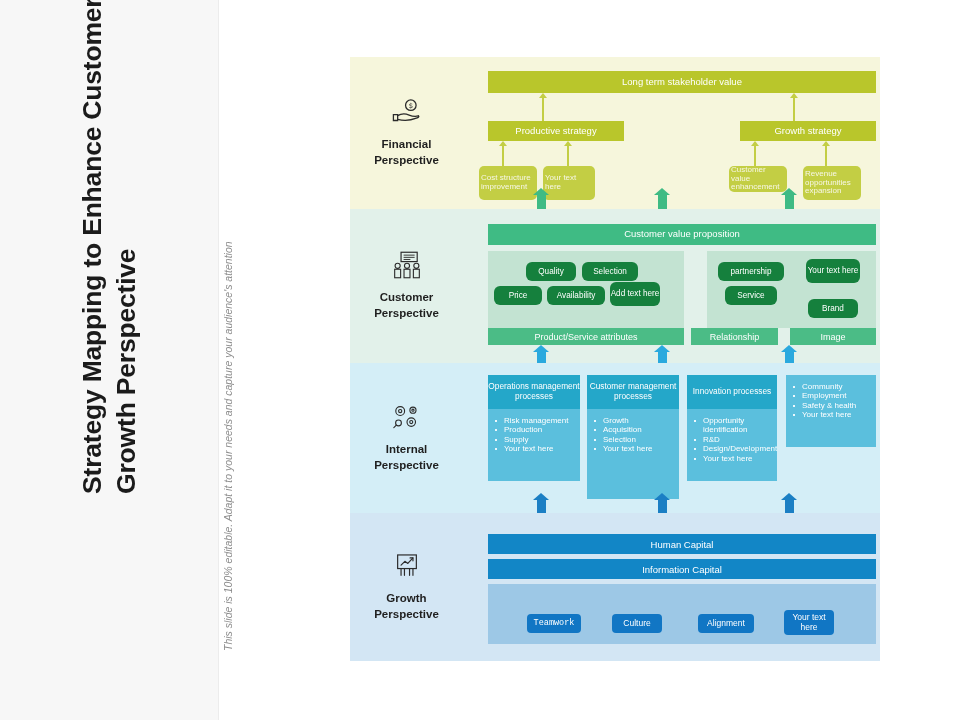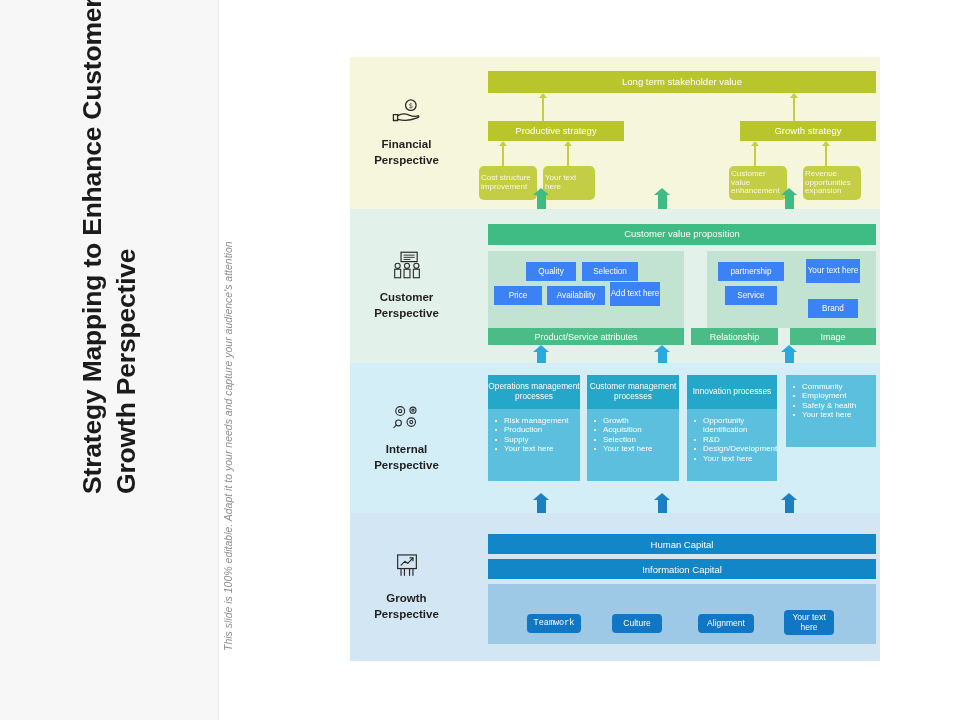--- a/index.html
+++ b/index.html
@@ -89,21 +89,21 @@
   .stem{position:absolute;background:#c3ce44;width:1.5px;}
   .stem-head{position:absolute;width:0;height:0;
      border-left:4px solid transparent;border-right:4px solid transparent;
      border-bottom:5px solid #c3ce44;}
 
   
   .cvp{background:#3fbb84;font-size:9.5px;}
   .grp{position:absolute;background:#c3e3d2;box-sizing:border-box;}
   .grp-foot{position:absolute;background:#4bbc86;font-size:9px;color:#fff;
      display:flex;align-items:center;justify-content:center;}
-  .pill{position:absolute;background:#3b82f6;border-radius:0;font-size:8.2px;
+  .pill{position:absolute;background:#15803d;border-radius:6px;font-size:8.2px;
      color:#ffffff;display:flex;align-items:center;justify-content:center;
      text-align:center;line-height:1.1;}
 
   
   .proc{position:absolute;box-sizing:border-box;}
   .proc-head{background:#24a7c9;color:#fff;font-size:8.3px;
      display:flex;align-items:center;justify-content:center;text-align:center;
      line-height:1.2;height:34px;}
   .proc-body{background:#5bbfdd;height:calc(100% - 34px);
      padding:7px 4px 4px 5px;box-sizing:border-box;}
@@ -192,21 +192,21 @@
       <div class="stem-head" style="left:288px;top:84px;"></div>
       <div class="stem" style="left:362px;top:89px;height:20px;"></div>
       <div class="stem-head" style="left:359px;top:84px;"></div>
 
       <div class="bx fin-leaf" style="left:16px;top:109px;width:58px;height:34px;">
         <span>Cost structure improvement</span>
       </div>
       <div class="bx fin-leaf" style="left:80px;top:109px;width:52px;height:34px;">
         <span>Your text here</span>
       </div>
-      <div class="bx fin-leaf" style="left:266px;top:109px;width:58px;height:34px;">
+      <div class="bx fin-leaf" style="left:266px;top:109px;width:58px;height:26px;">
         <span>Customer value enhancement</span>
       </div>
       <div class="bx fin-leaf" style="left:340px;top:109px;width:58px;height:34px;">
         <span>Revenue opportunities expansion</span>
       </div>
 
       <div class="barrow ar-green" style="left:70px;top:131px;height:21px;width:17px;">
         <span class="head"></span>
         <span class="shaft"></span>
       </div>
@@ -340,21 +340,21 @@
         <div class="proc-body">
           <ul>
             <li>Risk management</li>
             <li>Production</li>
             <li>Supply</li>
             <li>Your text here</li>
           </ul>
         </div>
       </div>
 
-      <div class="proc" style="left:124px;top:12px;width:92px;height:106px;">
+      <div class="proc" style="left:124px;top:12px;width:92px;height:124px;">
         <div class="proc-head">
           <span>Customer management processes</span>
         </div>
         <div class="proc-body">
           <ul>
             <li>Growth</li>
             <li>Acquisition</li>
             <li>Selection</li>
             <li>Your text here</li>
           </ul>

